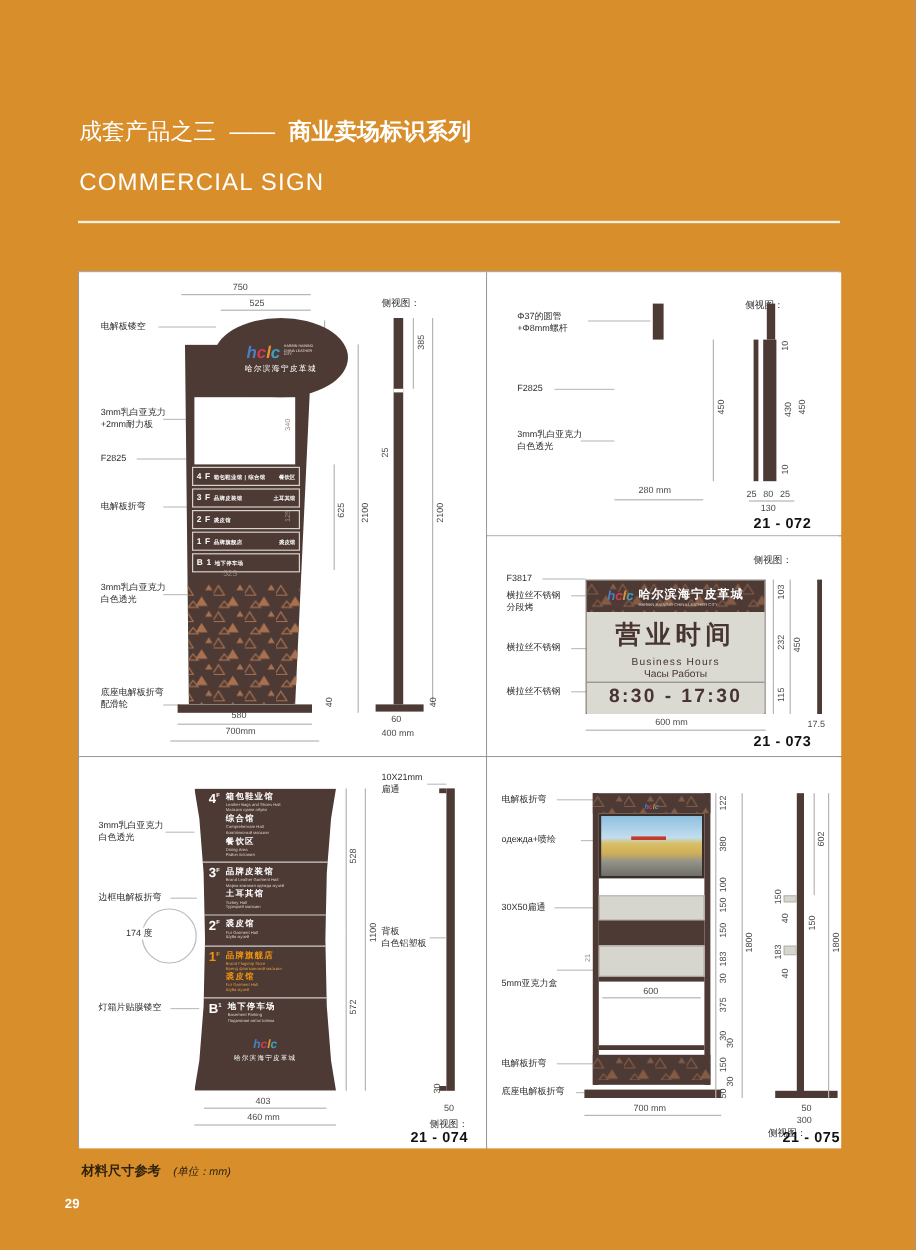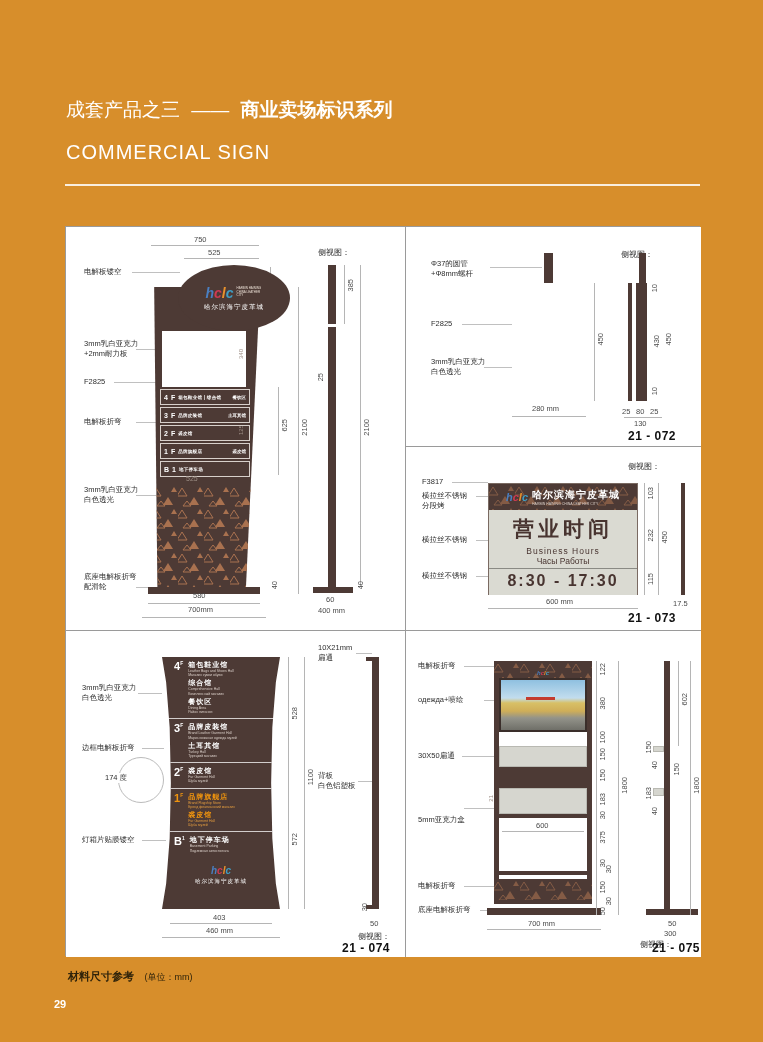--- a/index.html
+++ b/index.html
@@ -453,16 +453,16 @@
       <div class="dim vdim" style="left:286px;top:146px;">1800</div>
       <div class="dim" style="left:262px;top:288px;">50</div>
       <div class="dim" style="left:258px;top:298px;">300</div>
       <div class="sideview" style="left:234px;top:308px;">侧视图：</div>
       <div class="code" style="left:246px;top:310px;text-align:center;">21 - 075</div>
     </section>
   </div>
 
   <div class="p" style="left:68px;top:966px;color:#2f230a;">
     <b style="font-size:11px;">材料尺寸参考</b>
-    <span style="font-size:9px;margin-left:6px;">(单位：mm)</span>
+    <span style="font-size:9px;margin-left:6px;font-style:italic;">(单位：mm)</span>
   </div>
   <div class="p" style="left:54px;top:998px;font-size:11px;font-weight:bold;color:#fff;">29</div>
 </div>
 
 </body></html>

